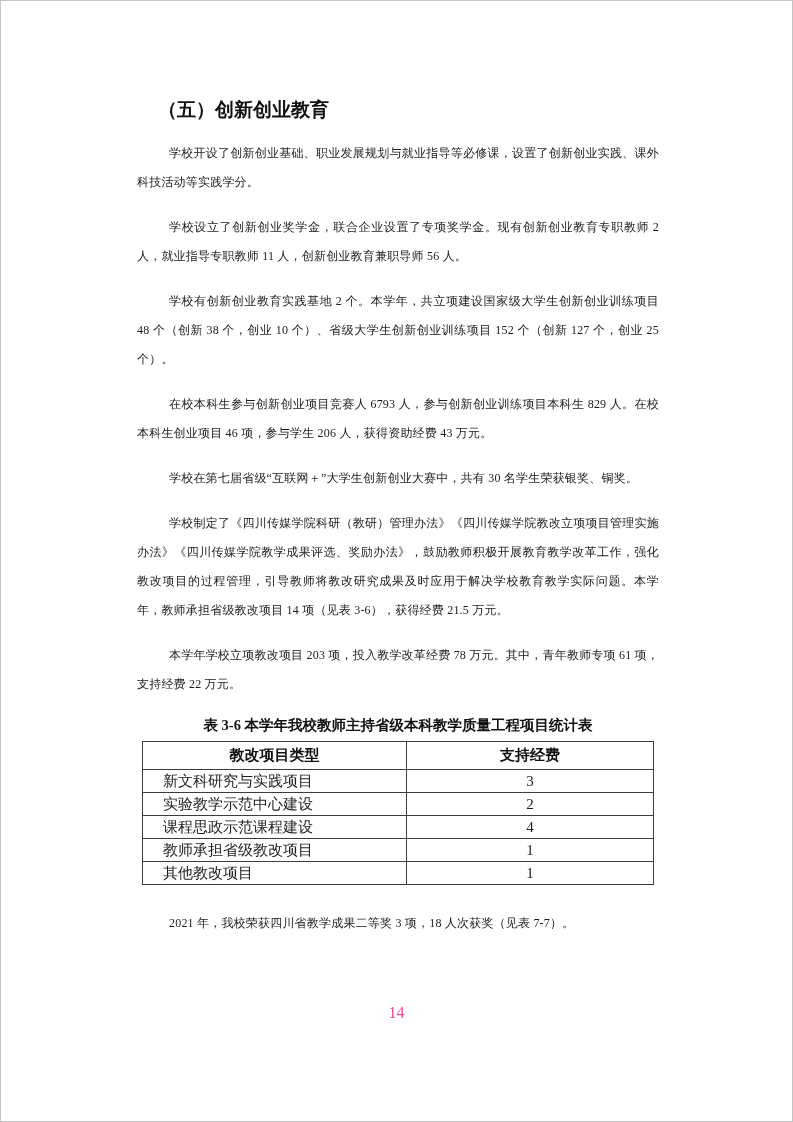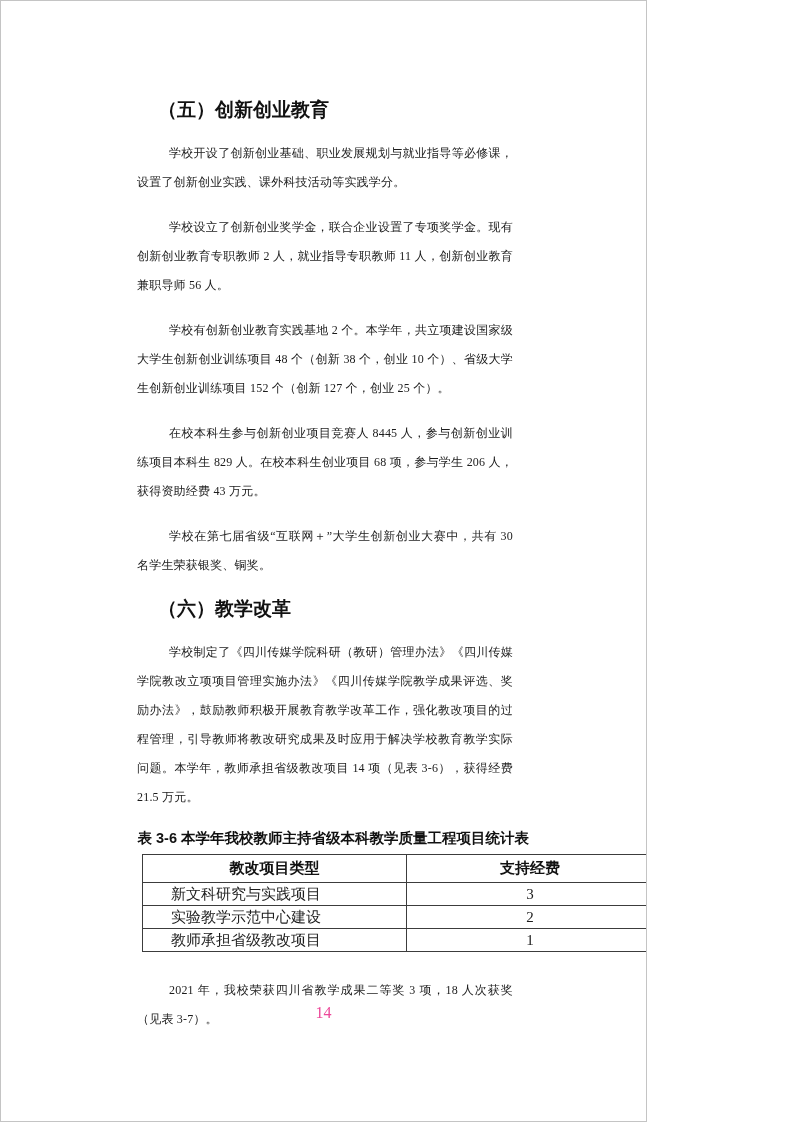--- a/index.html
+++ b/index.html
@@ -2,21 +2,21 @@
 <html lang="zh"><head>
 <meta charset="utf-8">
 <style>
   html, body {
     margin: 0;
     padding: 0;
     background: #ffffff;
   }
   .page {
     position: relative;
-    width: 647px;
+    width: 793px;
     height: 1122px;
     box-sizing: border-box;
     background: #ffffff;
     border: 1px solid #c4c4c4;
     font-family: "Liberation Serif", "DejaVu Serif", serif;
     color: #1c1c1c;
     overflow: hidden;
   }
   .content {
     box-sizing: border-box;
@@ -32,25 +32,25 @@
   }
   .body-para {
     font-size: 12px;
     line-height: 29px;
     text-align: justify;
     text-indent: 32px;
     margin: 16px;
     letter-spacing: 0.2px;
   }
   .table-caption {
-    font-family: Liberation Sans, sans-serif;
+    font-family: Liberation Serif, serif;
     font-weight: bold;
     font-size: 14.5px;
     line-height: 20px;
-    text-align: right;
+    text-align: center;
     margin: 12px 0 6px 0;
     color: #111111;
   }
   table.data-table {
     border-collapse: collapse;
     margin-left: 21px;
     width: 511px;
     table-layout: fixed;
   }
   table.data-table th,
@@ -69,21 +69,21 @@
   }
   table.data-table col.col-type  { width: 264px; }
   table.data-table col.col-count { width: 247px; }
   table.data-table td {
     font-size: 15px;
     height: 22px;
     line-height: 22px;
   }
   table.data-table td.c1 {
     text-align: left;
-    padding-left: 28px;
+    padding-left: 20px;
   }
   table.data-table td.c2 {
     text-align: center;
   }
   .closing {
     margin-top: 24px;
   }
   .page-number {
     position: absolute;
     top: 1003px;
@@ -99,27 +99,27 @@
 <body>
 
 <div class="page">
   <main class="content">
 
     <section>
       <h2 class="sec-heading">（五）创新创业教育</h2>
       <p class="body-para">学校开设了创新创业基础、职业发展规划与就业指导等必修课，设置了创新创业实践、课外科技活动等实践学分。</p>
       <p class="body-para">学校设立了创新创业奖学金，联合企业设置了专项奖学金。现有创新创业教育专职教师 2 人，就业指导专职教师 11 人，创新创业教育兼职导师 56 人。</p>
       <p class="body-para">学校有创新创业教育实践基地 2 个。本学年，共立项建设国家级大学生创新创业训练项目 48 个（创新 38 个，创业 10 个）、省级大学生创新创业训练项目 152 个（创新 127 个，创业 25 个）。</p>
-      <p class="body-para">在校本科生参与创新创业项目竞赛人 8445 人，参与创新创业训练项目本科生 829 人。在校本科生创业项目 68 项，参与学生 206 人，获得资助经费 43 万元。</p>
+      <p class="body-para">在校本科生参与创新创业项目竞赛人 6793 人，参与创新创业训练项目本科生 829 人。在校本科生创业项目 46 项，参与学生 206 人，获得资助经费 43 万元。</p>
       <p class="body-para">学校在第七届省级“互联网＋”大学生创新创业大赛中，共有 30 名学生荣获银奖、铜奖。</p>
     </section>
 
     <section>
-      <h2 class="sec-heading">（六）教学改革</h2>
       <p class="body-para">学校制定了《四川传媒学院科研（教研）管理办法》《四川传媒学院教改立项项目管理实施办法》《四川传媒学院教学成果评选、奖励办法》，鼓励教师积极开展教育教学改革工作，强化教改项目的过程管理，引导教师将教改研究成果及时应用于解决学校教育教学实际问题。本学年，教师承担省级教改项目 14 项（见表 3-6），获得经费 21.5 万元。</p>
+      <p class="body-para">本学年学校立项教改项目 203 项，投入教学改革经费 78 万元。其中，青年教师专项 61 项，支持经费 22 万元。</p>
     </section>
 
     <div class="table-caption">表 3-6 本学年我校教师主持省级本科教学质量工程项目统计表</div>
 
     <table class="data-table">
       <colgroup>
         <col class="col-type">
         <col class="col-count">
       </colgroup>
       <thead>
@@ -131,24 +131,32 @@
       <tbody>
         <tr>
           <td class="c1">新文科研究与实践项目</td>
           <td class="c2">3</td>
         </tr>
         <tr>
           <td class="c1">实验教学示范中心建设</td>
           <td class="c2">2</td>
         </tr>
         <tr>
+          <td class="c1">课程思政示范课程建设</td>
+          <td class="c2">4</td>
+        </tr>
+        <tr>
           <td class="c1">教师承担省级教改项目</td>
+          <td class="c2">1</td>
+        </tr>
+        <tr>
+          <td class="c1">其他教改项目</td>
           <td class="c2">1</td>
         </tr>
       </tbody>
     </table>
 
-    <p class="body-para closing">2021 年，我校荣获四川省教学成果二等奖 3 项，18 人次获奖（见表 3-7）。</p>
+    <p class="body-para closing">2021 年，我校荣获四川省教学成果二等奖 3 项，18 人次获奖（见表 7-7）。</p>
 
   </main>
 
   <div class="page-number">14</div>
 </div>
 
 </body></html>

